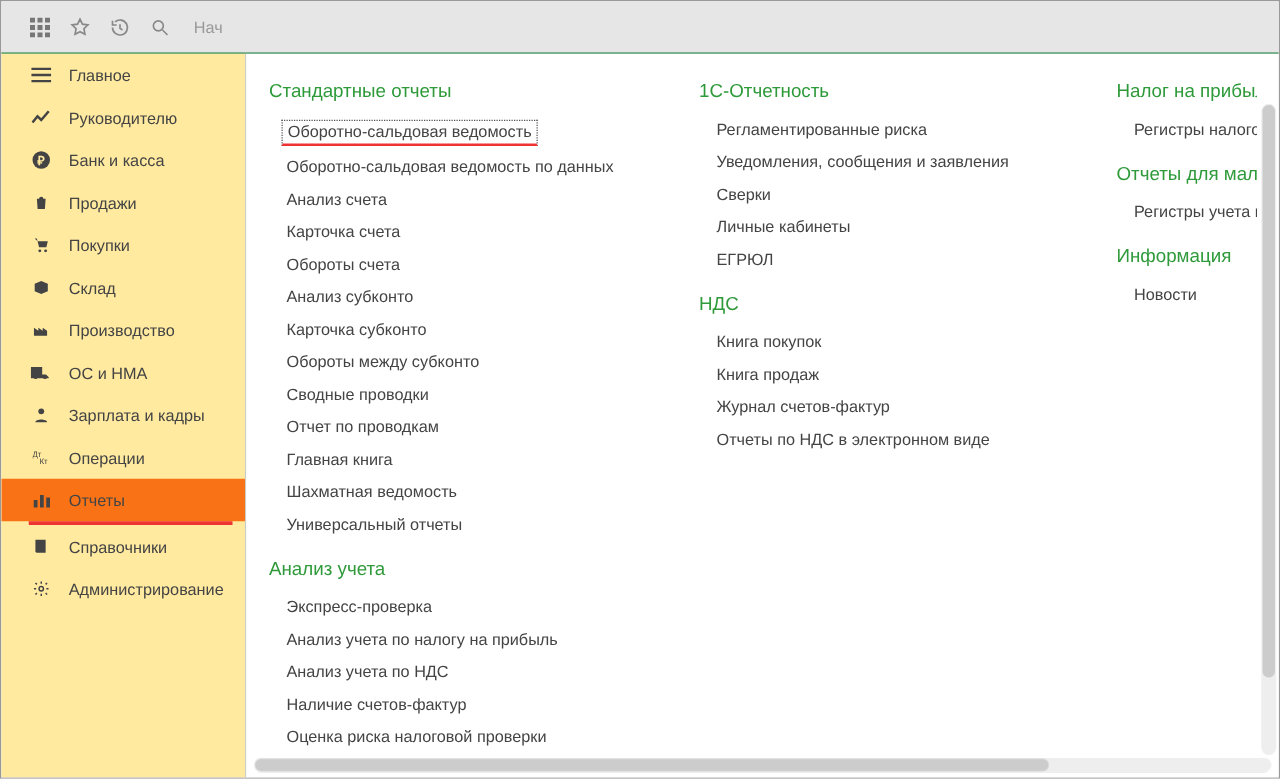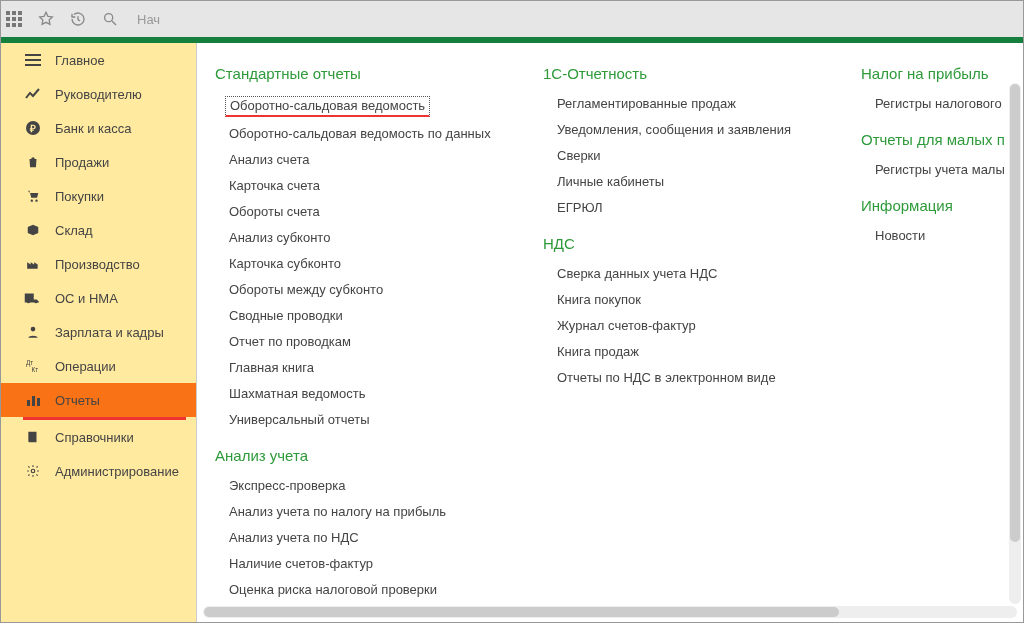--- a/index.html
+++ b/index.html
@@ -1,28 +1,28 @@
 <!DOCTYPE html>
 <html><head>
 <meta charset="utf-8">
 <style>
 html,body{margin:0;padding:0;font-family:Arial,Helvetica,sans-serif;font-size:13px;color:#333;background:#fff}
 .app{width:1024px;height:623px;position:relative;border:1px solid #999;box-sizing:border-box;overflow:hidden}
-.topbar{height:42px;background:#e6e6e6;border-bottom:6px solid #15803d;display:flex;align-items:center;padding:0 2px;box-sizing:border-box}
+.topbar{height:42px;background:#e6e6e6;border-bottom:1px solid #15803d;display:flex;align-items:center;padding:0 20px;box-sizing:border-box}
 .topbar .ticon{width:22px;height:22px;margin-right:10px;color:#777;display:flex;align-items:center;justify-content:center;cursor:pointer}
 .topbar .placeholder{color:#999;font-size:13px;margin-left:6px}
 .main{display:flex;height:calc(100% - 42px)}
 .sidebar{width:195px;background:#ffeaa0;border-right:1px solid #ccc;overflow:hidden}
 .sb-item{display:flex;align-items:center;height:34px;padding:0 8px 0 20px;cursor:pointer;color:#444;font-size:13px}
 .sb-item .icon{width:24px;height:18px;margin-right:10px;color:#444;display:flex;align-items:center;justify-content:center}
 .sb-item.active{background:#f97316}
 .sb-redline{height:3px;background:#e33;margin:0 10px 0 22px}
 .content{flex:1;position:relative;background:#fff;overflow:hidden}
 .panel{position:absolute;top:0;left:0;right:0;bottom:0;padding:22px 18px 10px 18px;overflow:hidden}
-.columns{display:flex;gap:28px;height:100%;overflow:auto}
+.columns{display:flex;gap:44px;height:100%;overflow:auto}
 .col{min-width:0}
 .col1{width:300px}
 .col2{width:290px}
 .col3{flex:1}
 .section-title{color:#2e9a3a;font-size:15px;margin:0 0 14px 0;white-space:nowrap}
 .section-title.sm{margin-top:20px}
 .link{display:block;color:#444;font-size:13px;margin:0 0 11px 0;padding-left:14px;white-space:nowrap;cursor:pointer}
 .link.highlight{display:inline-block;border:1px dotted #555;border-bottom:2px solid #e33;padding:1px 4px 2px 4px;margin-left:10px;margin-bottom:9px}
 .hscroll{position:absolute;left:6px;right:6px;bottom:4px;height:12px;background:#eee;border-radius:6px}
 .hscroll .thumb{position:absolute;top:1px;left:1px;width:78%;height:10px;background:#ccc;border-radius:5px}
@@ -218,31 +218,30 @@
             <div class="section-title sm">Анализ учета</div>
             <a class="link">Экспресс-проверка</a>
             <a class="link">Анализ учета по налогу на прибыль</a>
             <a class="link">Анализ учета по НДС</a>
             <a class="link">Наличие счетов-фактур</a>
             <a class="link">Оценка риска налоговой проверки</a>
           </div>
 
           <div class="col col2">
             <div class="section-title">1С-Отчетность</div>
-            <a class="link">Регламентированные продаж</a>
+            <a class="link">Регламентированные риска</a>
             <a class="link">Уведомления, сообщения и заявления</a>
             <a class="link">Сверки</a>
             <a class="link">Личные кабинеты</a>
             <a class="link">ЕГРЮЛ</a>
 
             <div class="section-title sm">НДС</div>
-            <a class="link">Сверка данных учета НДС</a>
             <a class="link">Книга покупок</a>
+            <a class="link">Книга продаж</a>
             <a class="link">Журнал счетов-фактур</a>
-            <a class="link">Книга продаж</a>
             <a class="link">Отчеты по НДС в электронном виде</a>
           </div>
 
           <div class="col col3">
             <div class="section-title">Налог на прибыль</div>
             <a class="link">Регистры налогового учета</a>
 
             <div class="section-title sm">Отчеты для малых предпр</div>
             <a class="link">Регистры учета малых пред</a>
 

